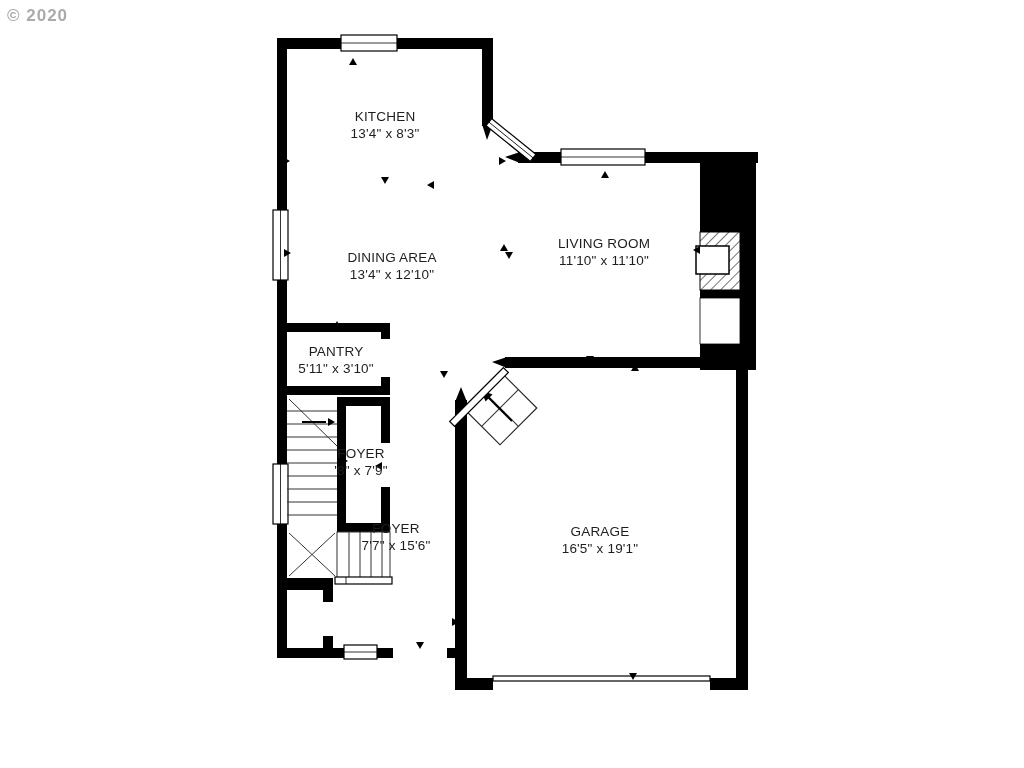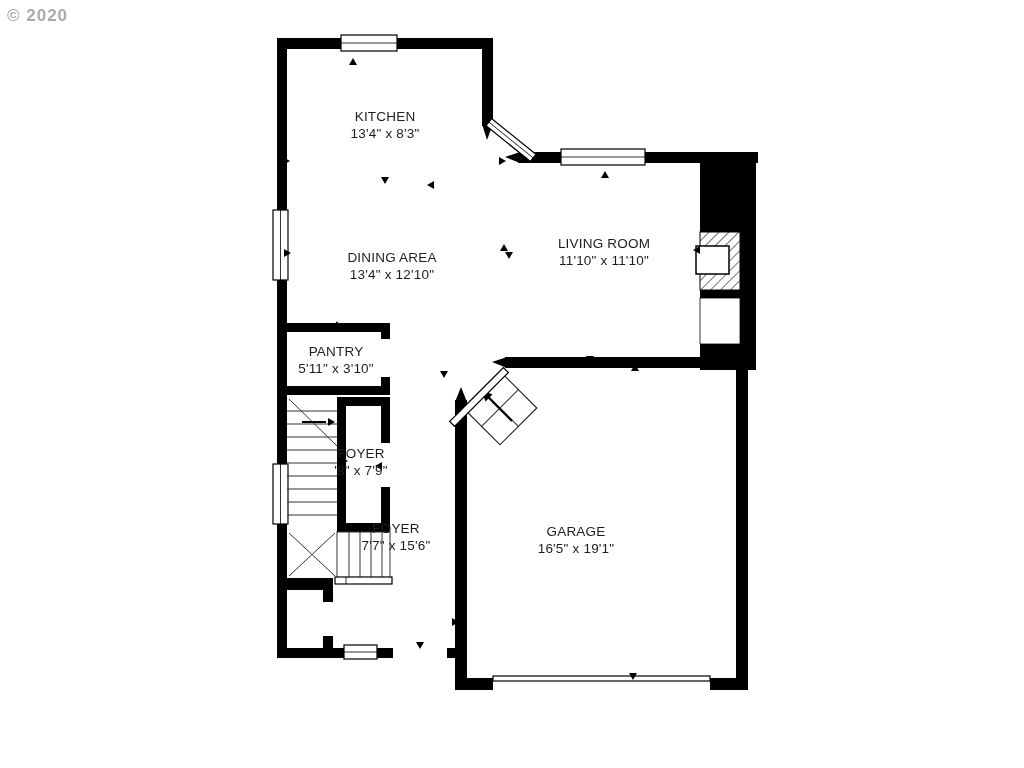--- a/index.html
+++ b/index.html
@@ -191,16 +191,16 @@
   <span>5'11" x 3'10"</span>
 </div>
 <div class="room-label" style="left:361px;top:462px">
   <span>FOYER</span><br>
   <span>'8" x 7'9"</span>
 </div>
 <div class="room-label" style="left:396px;top:537px">
   <span>FOYER</span><br>
   <span>7'7" x 15'6"</span>
 </div>
-<div class="room-label" style="left:576px;top:540px">
+<div class="room-label" style="left:600px;top:540px">
   <span>GARAGE</span><br>
   <span>16'5" x 19'1"</span>
 </div>
 
 </body></html>

